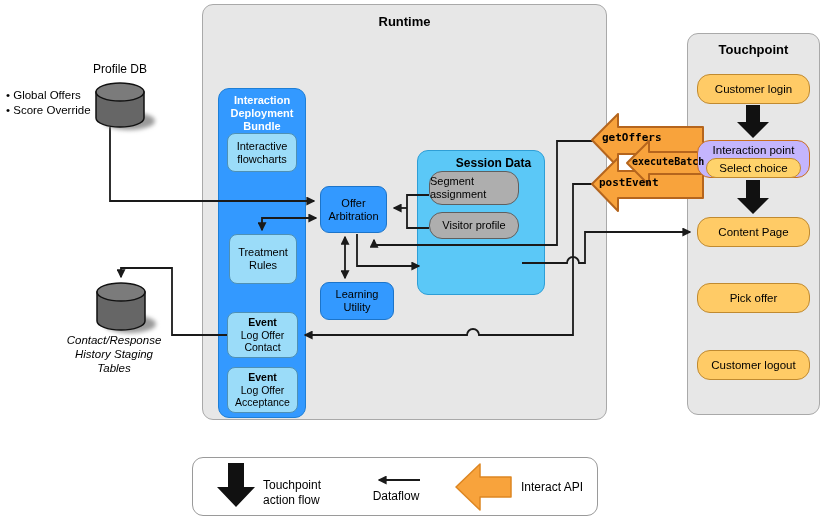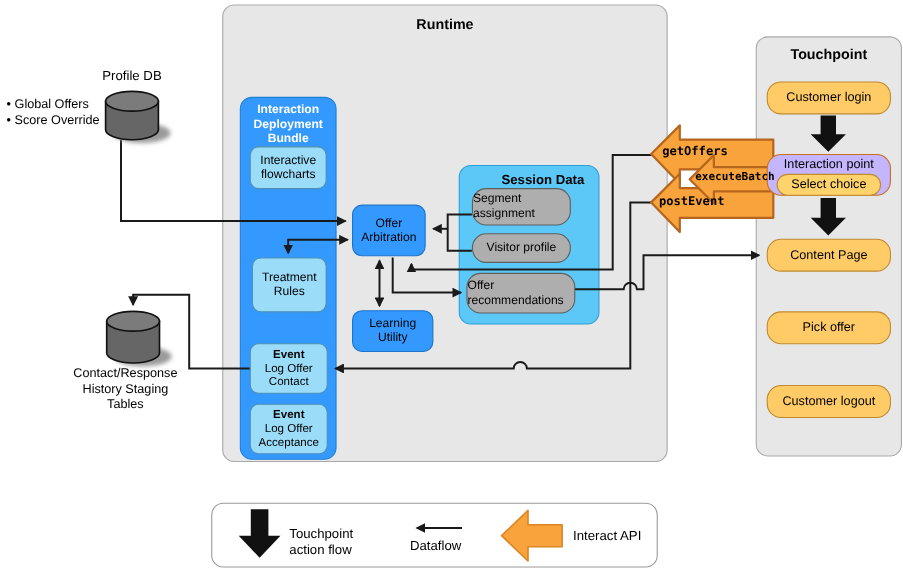--- a/index.html
+++ b/index.html
@@ -126,23 +126,20 @@
   <div class="abs midblue layer3" style="left:320px;top:282px;width:74px;height:38px;">
     <span>Learning Utility</span>
   </div>
 
   <div class="abs graybox layer3" style="left:429px;top:171px;width:90px;height:34px;">
     <span>Segment assignment</span>
   </div>
   <div class="abs graybox layer3" style="left:429px;top:212px;width:90px;height:27px;">
     <span>Visitor profile</span>
   </div>
-  <div class="abs graybox layer3" style="left:424px;top:248px;width:99px;height:37px;">
-    <span>Offer recommendations</span>
-  </div>
 
   <div class="abs tpbox layer3" style="left:697px;top:74px;width:113px;height:30px;">
     <span>Customer login</span>
   </div>
   <div class="abs ipbox layer3" style="left:697px;top:140px;width:113px;height:38px;">
     <div class="ip-label">Interaction point</div>
     <div class="scbox">
       <span>Select choice</span>
     </div>
   </div>
@@ -156,19 +153,19 @@
     <span>Customer logout</span>
   </div>
 
   <div class="abs api-label layer3" style="left:602px;top:131px;font-size:11px;">getOffers</div>
   <div class="abs api-label layer3" style="left:632px;top:156px;font-size:10px;">executeBatch</div>
   <div class="abs api-label layer3" style="left:599px;top:176px;font-size:11px;">postEvent</div>
 
   <div class="abs layer3" style="left:78px;top:62px;width:84px;text-align:center;font-size:12px;">Profile DB</div>
   <div class="abs plain layer3" style="left:6px;top:88px;">• Global Offers</div>
   <div class="abs plain layer3" style="left:6px;top:103px;">• Score Override</div>
-  <div class="abs plain layer3" style="left:58px;top:333px;width:112px;text-align:center;">Contact/Response History Staging Tables</div>
+  <div class="abs plain layer3" style="left:58px;top:333px;width:112px;text-align:center;font-style:italic;">Contact/Response History Staging Tables</div>
 
   <div class="abs layer3" style="left:263px;top:478px;width:92px;font-size:12px;line-height:15px;">Touchpoint action flow</div>
   <div class="abs layer3" style="left:365px;top:489px;width:62px;text-align:center;font-size:12px;">Dataflow</div>
   <div class="abs layer3" style="left:521px;top:480px;font-size:12px;">Interact API</div>
 
 </div>
 
 </body></html>

